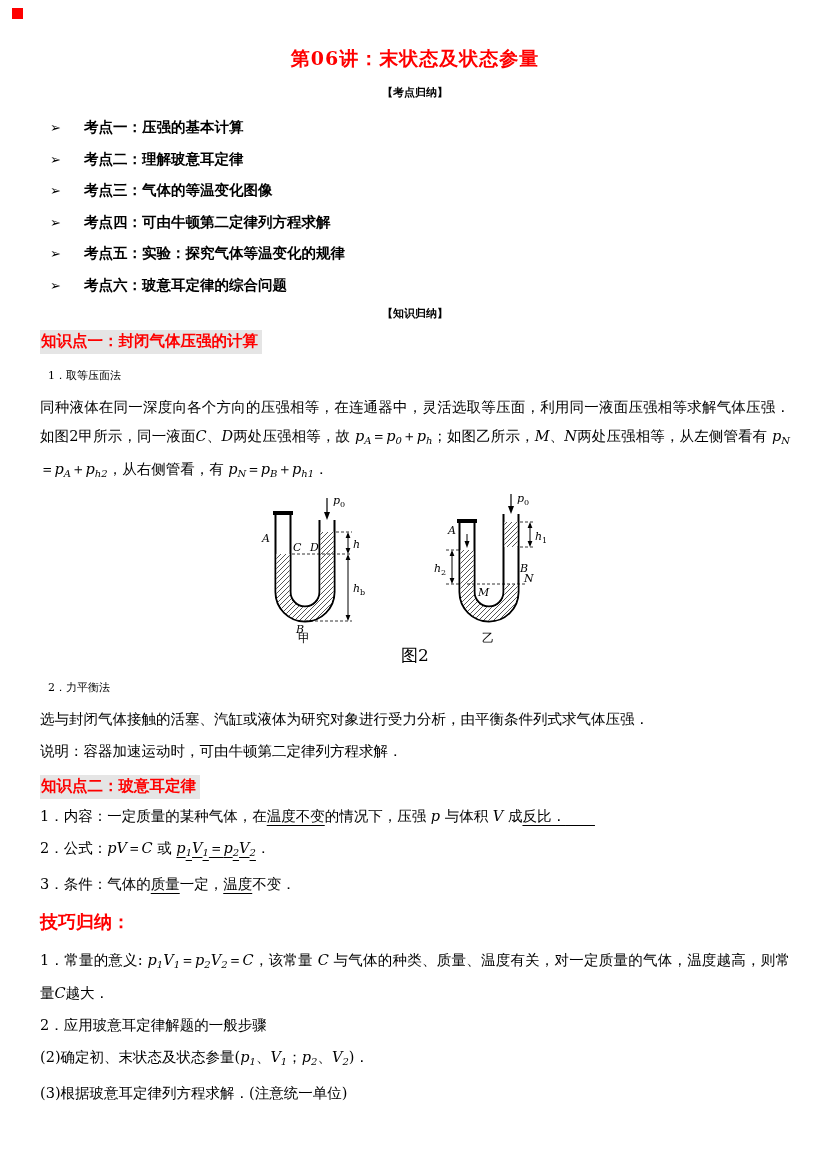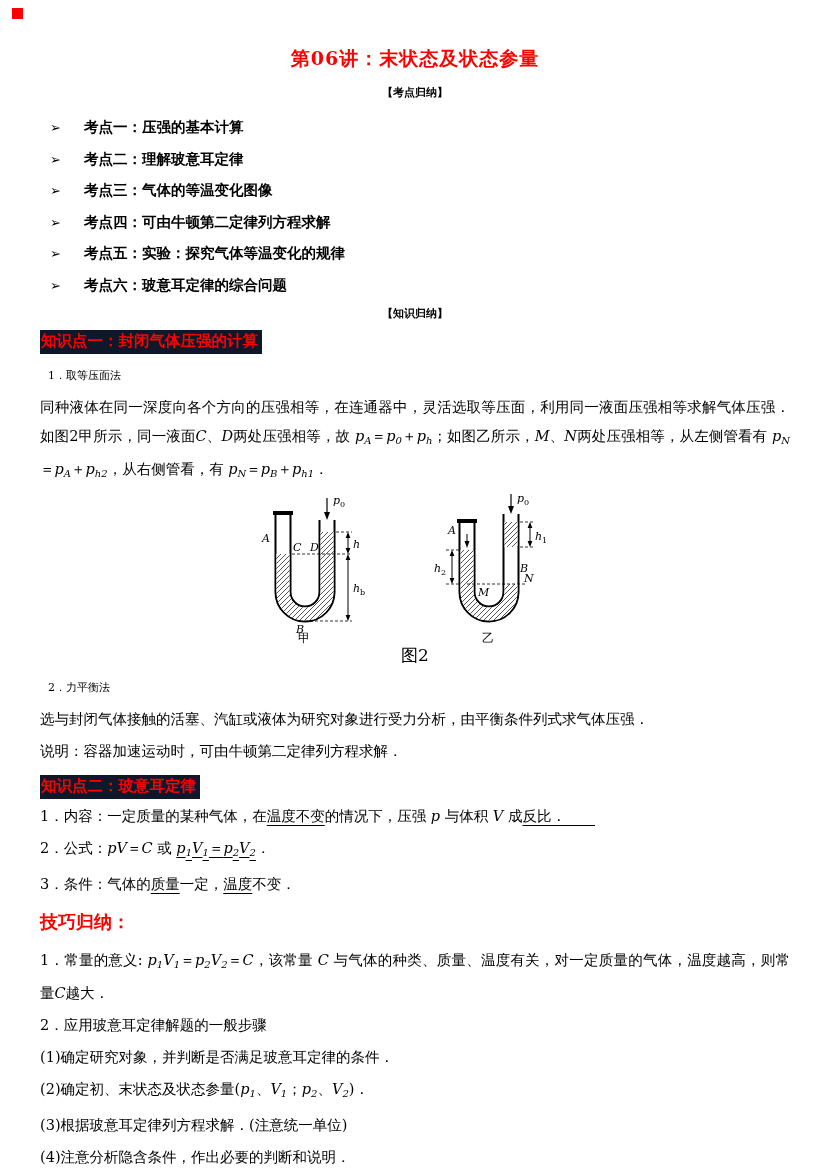--- a/index.html
+++ b/index.html
@@ -7,21 +7,21 @@
         font-family:"DejaVu Serif","Liberation Serif",serif;color:#000;}
   .corner{position:absolute;top:8px;left:12px;width:11px;height:11px;background:#fe0000;}
   .inner{padding:46px 37px 0 40px;}
   .doc-title{margin:0;text-align:center;font-size:19px;font-weight:bold;color:#fe0000;letter-spacing:1px;}
   .sec-head{margin:13px 0 0;text-align:center;font-size:11px;font-weight:bold;}
   ul.points{list-style:none;margin:17px 0 0;padding:0;}
   ul.points li{display:flex;align-items:baseline;margin:0 0 11.5px 10px;font-weight:bold;
                font-size:14.5px;line-height:19px;}
   .arrow{font-family:"DejaVu Sans","Liberation Sans",sans-serif;font-size:13px;
          font-weight:normal;margin-right:23px;}
-  .kp{display:inline-block;margin:9px 0 0;background:#0f172a;color:#fe0000;font-weight:bold;
+  .kp{display:inline-block;margin:9px 0 0;background:#e5e5e5;color:#fe0000;font-weight:bold;
       font-size:15.5px;padding:1px 4px 2px 1px;}
   p.line{margin:7px 8px 0;font-size:11px;line-height:29px;}
   p.para{margin:3px 0 0;font-size:14.5px;line-height:29px;text-align:justify;}
   .v{font-style:italic;}
   .sb{font-size:10px;vertical-align:-3px;}
   .u{text-decoration:underline;text-underline-offset:4px;}
   .tips-head{color:#fe0000;font-weight:bold;font-size:18px;margin:11px 0 12px;}
   .figure{margin:4px 0 0;text-align:center;}
   .tubes{display:flex;justify-content:center;align-items:flex-end;gap:34px;}
   .fig-caption{font-size:17px;line-height:22px;margin-top:0;}
@@ -160,19 +160,17 @@
     </div>
 
     <p class="para"><span>1．内容：一定质量的某种气体，在</span><span class="u">温度不变</span><span>的情况下，压强 </span><span class="v">p</span><span> 与体积 </span><span class="v">V</span><span> 成</span><span class="u">反比．</span><span class="u">　　</span></p>
     <p class="para"><span>2．公式：</span><span class="v">p</span><span class="v">V</span><span>＝</span><span class="v">C</span><span> 或 </span><span class="v u">p</span><span class="v sb u">1</span><span class="v u">V</span><span class="v sb u">1</span><span class="u">＝</span><span class="v u">p</span><span class="v sb u">2</span><span class="v u">V</span><span class="v sb u">2</span><span>．</span></p>
     <p class="para"><span>3．条件：气体的</span><span class="u">质量</span><span>一定，</span><span class="u">温度</span><span>不变．</span></p>
 
     <p class="tips-head">技巧归纳：</p>
 
     <p class="para"><span>1．常量的意义: </span><span class="v">p</span><span class="v sb">1</span><span class="v">V</span><span class="v sb">1</span><span>＝</span><span class="v">p</span><span class="v sb">2</span><span class="v">V</span><span class="v sb">2</span><span>＝</span><span class="v">C</span><span>，该常量 </span><span class="v">C</span><span> 与气体的种类、质量、温度有关，对一定质量的气体，温度越高，则常量</span><span class="v">C</span><span>越大．</span></p>
     <p class="para">2．应用玻意耳定律解题的一般步骤</p>
-    <p class="para"><span>(1)确定研究对象，并判断是否满足玻意耳定律的条件．</span></p>
     <p class="para"><span>(2)确定初、末状态及状态参量(</span><span class="v">p</span><span class="v sb">1</span><span>、</span><span class="v">V</span><span class="v sb">1</span><span>；</span><span class="v">p</span><span class="v sb">2</span><span>、</span><span class="v">V</span><span class="v sb">2</span><span>)．</span></p>
     <p class="para"><span>(3)根据玻意耳定律列方程求解．(注意统一单位)</span></p>
-    <p class="para"><span>(4)注意分析隐含条件，作出必要的判断和说明．</span></p>
 
   </div>
 </div>
 
 </body></html>

